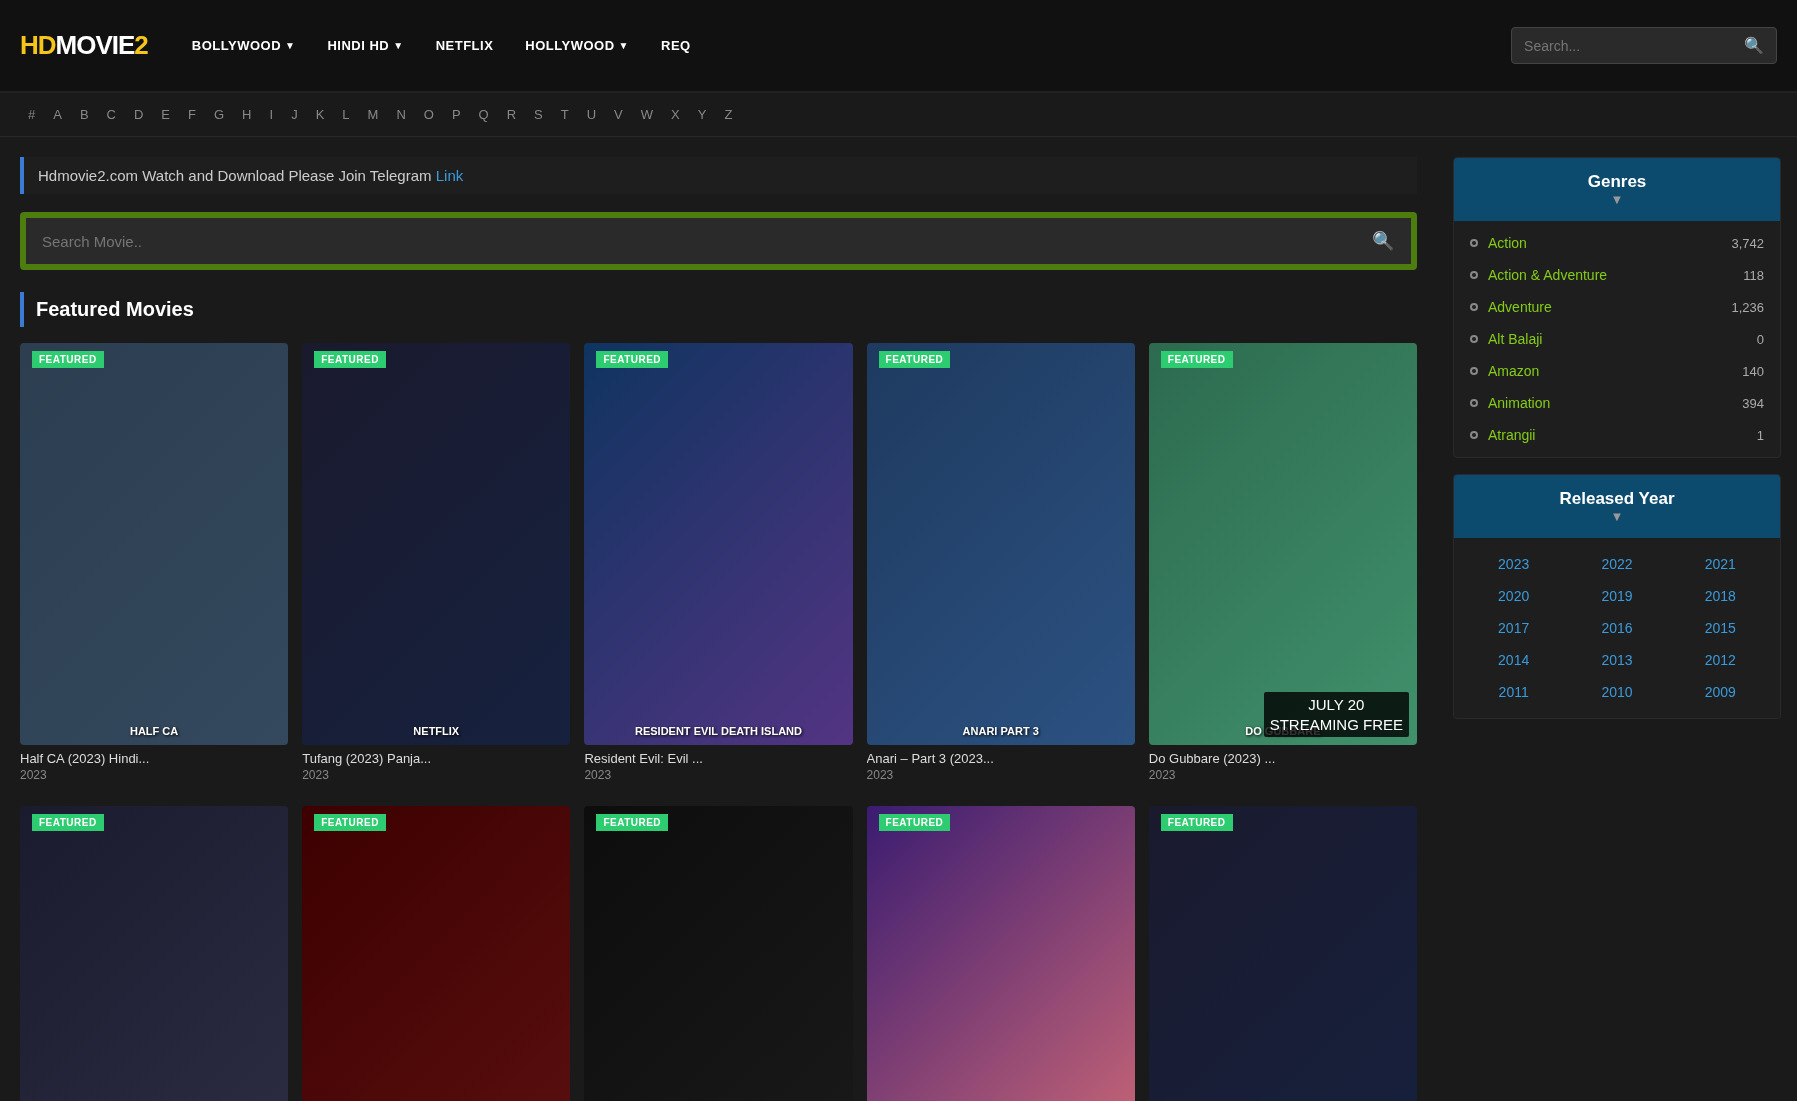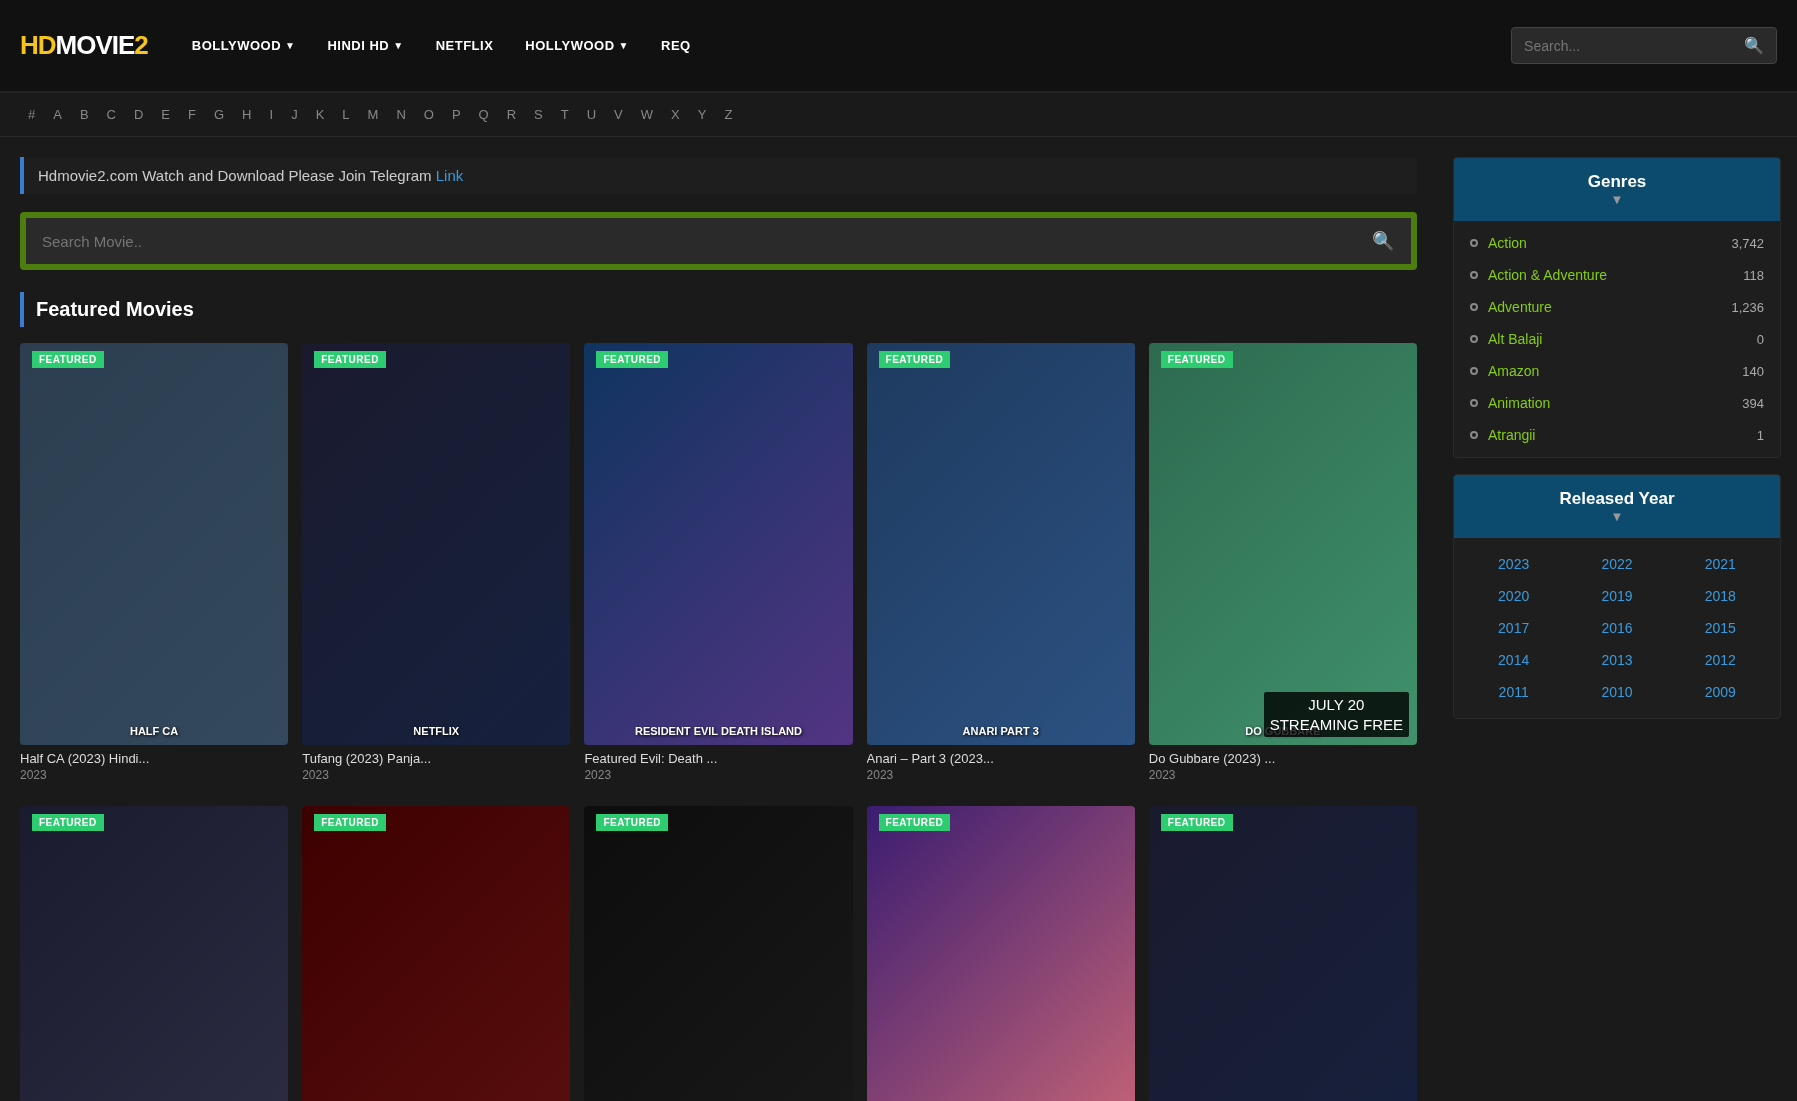--- a/index.html
+++ b/index.html
@@ -177,21 +177,21 @@
           <div class="movie-title">Tufang (2023) Panja...</div>
           <div class="movie-year">2023</div>
         </div>
         <div class="movie-card">
           <div class="movie-thumb bg-3">
             <div class="featured-badge">FEATURED</div>
             <div class="movie-inner">
               <div class="movie-label">RESIDENT EVIL DEATH ISLAND</div>
             </div>
           </div>
-          <div class="movie-title">Featured Evil: Death ...</div>
+          <div class="movie-title">Resident Evil: Evil ...</div>
           <div class="movie-year">2023</div>
         </div>
         <div class="movie-card">
           <div class="movie-thumb bg-4">
             <div class="featured-badge">FEATURED</div>
             <div class="movie-inner">
               <div class="movie-label">ANARI PART 3</div>
             </div>
           </div>
           <div class="movie-title">Anari – Part 3 (2023...</div>

